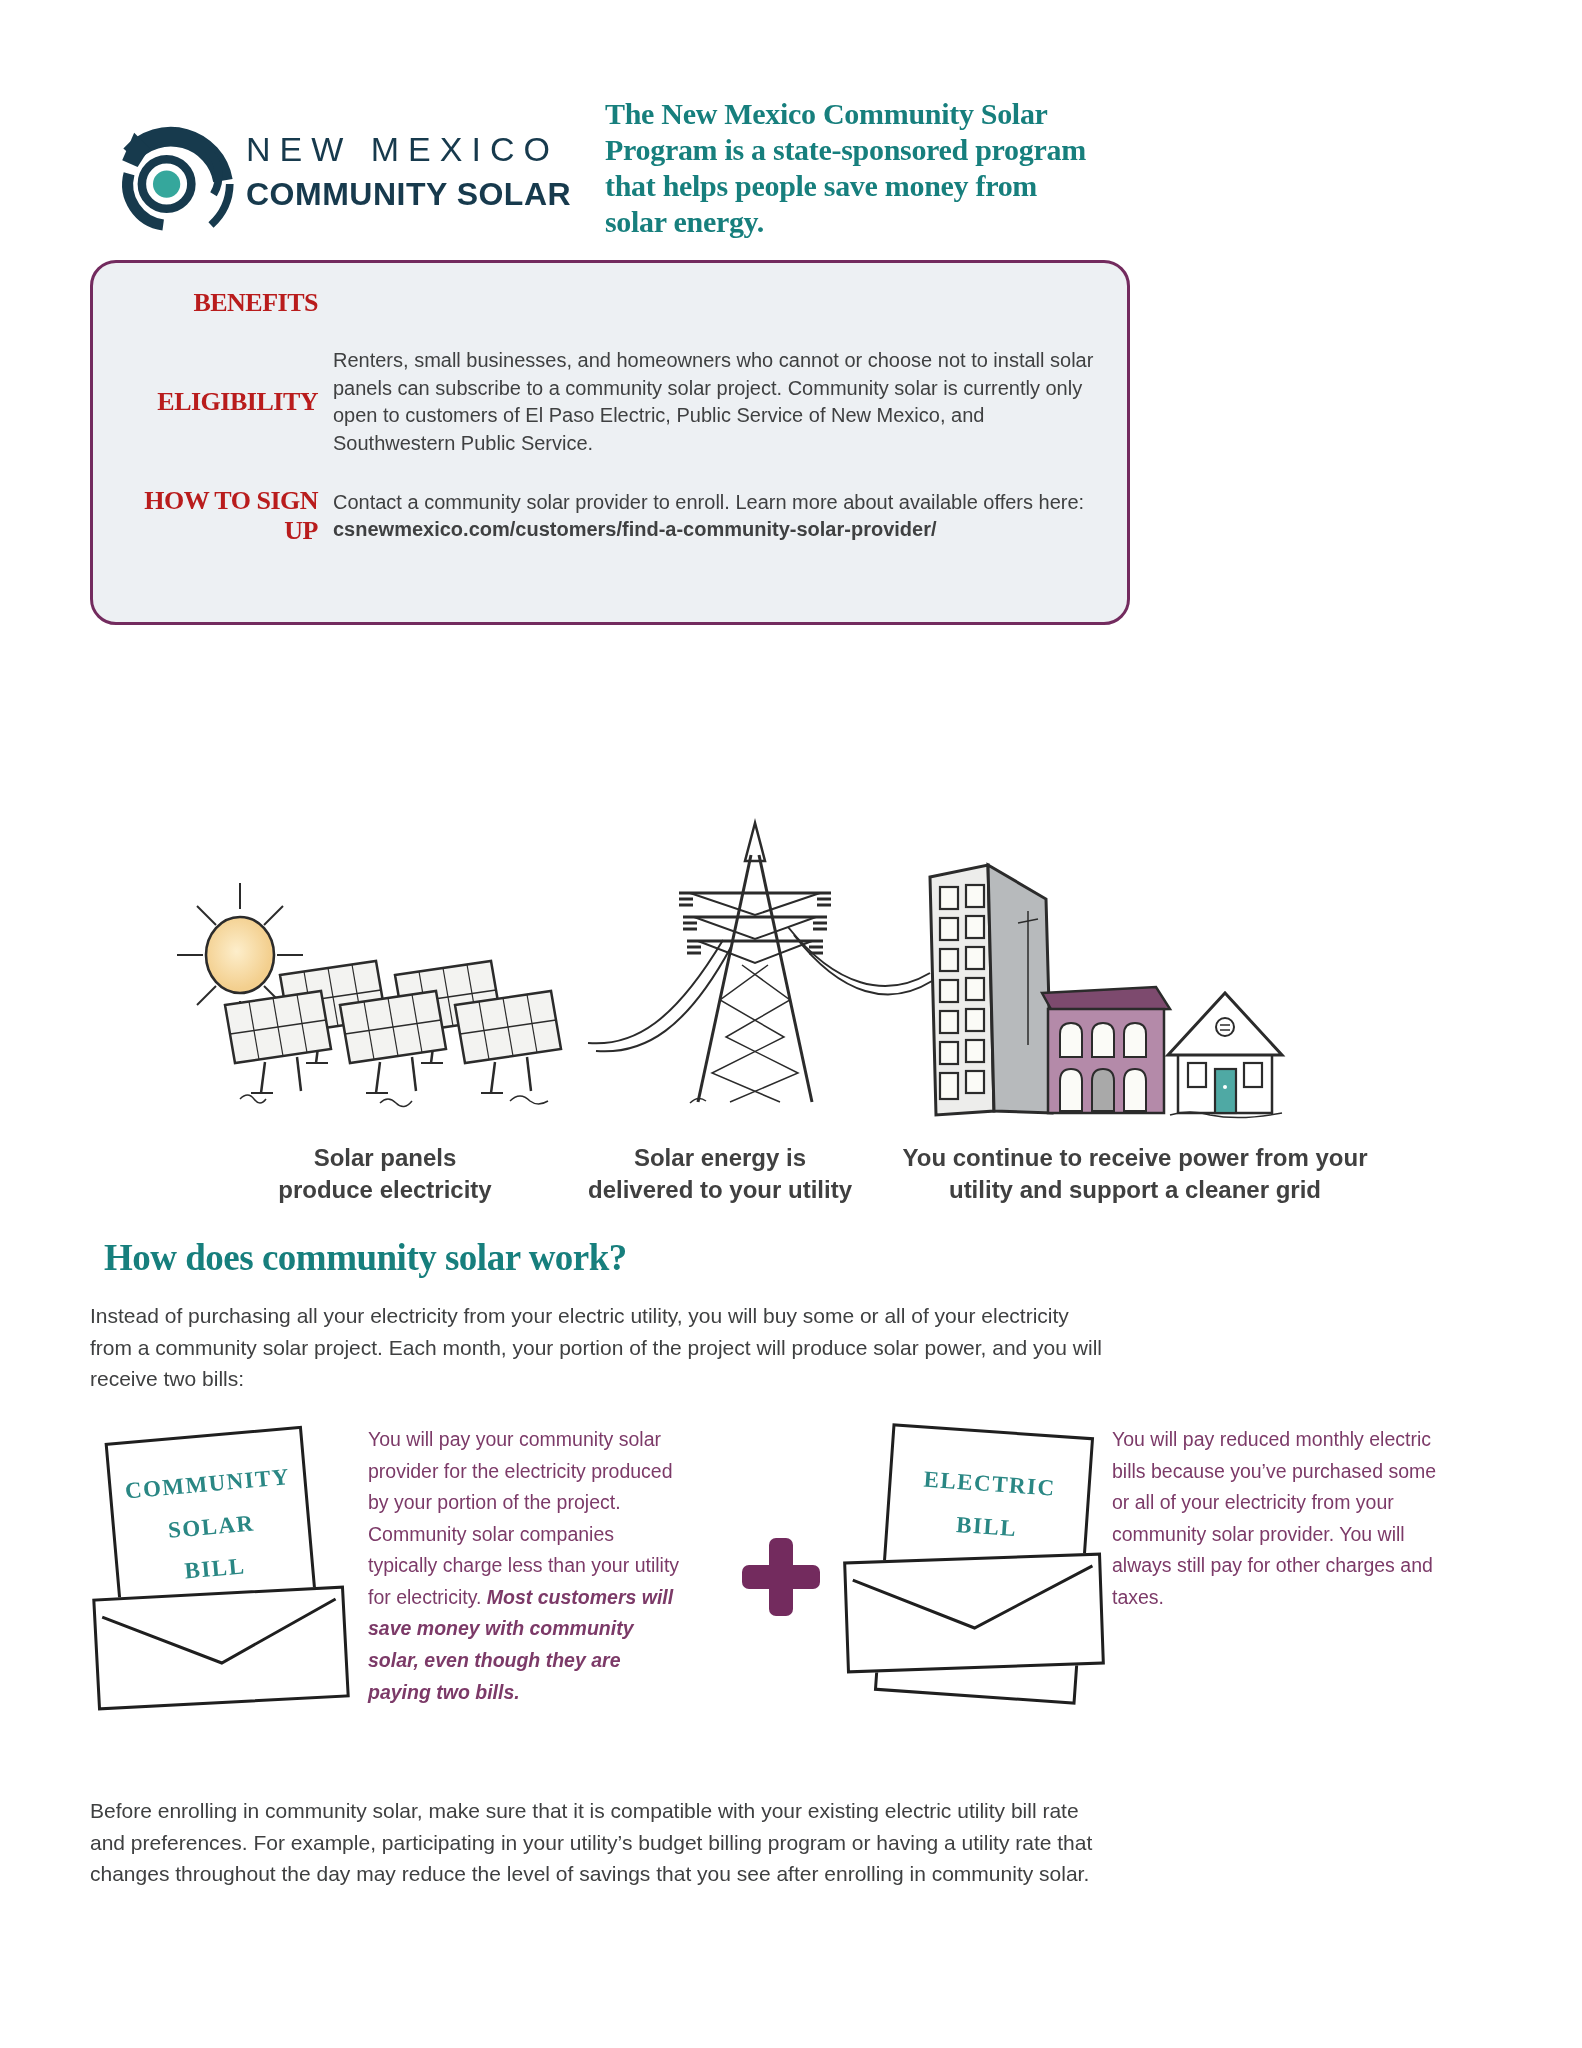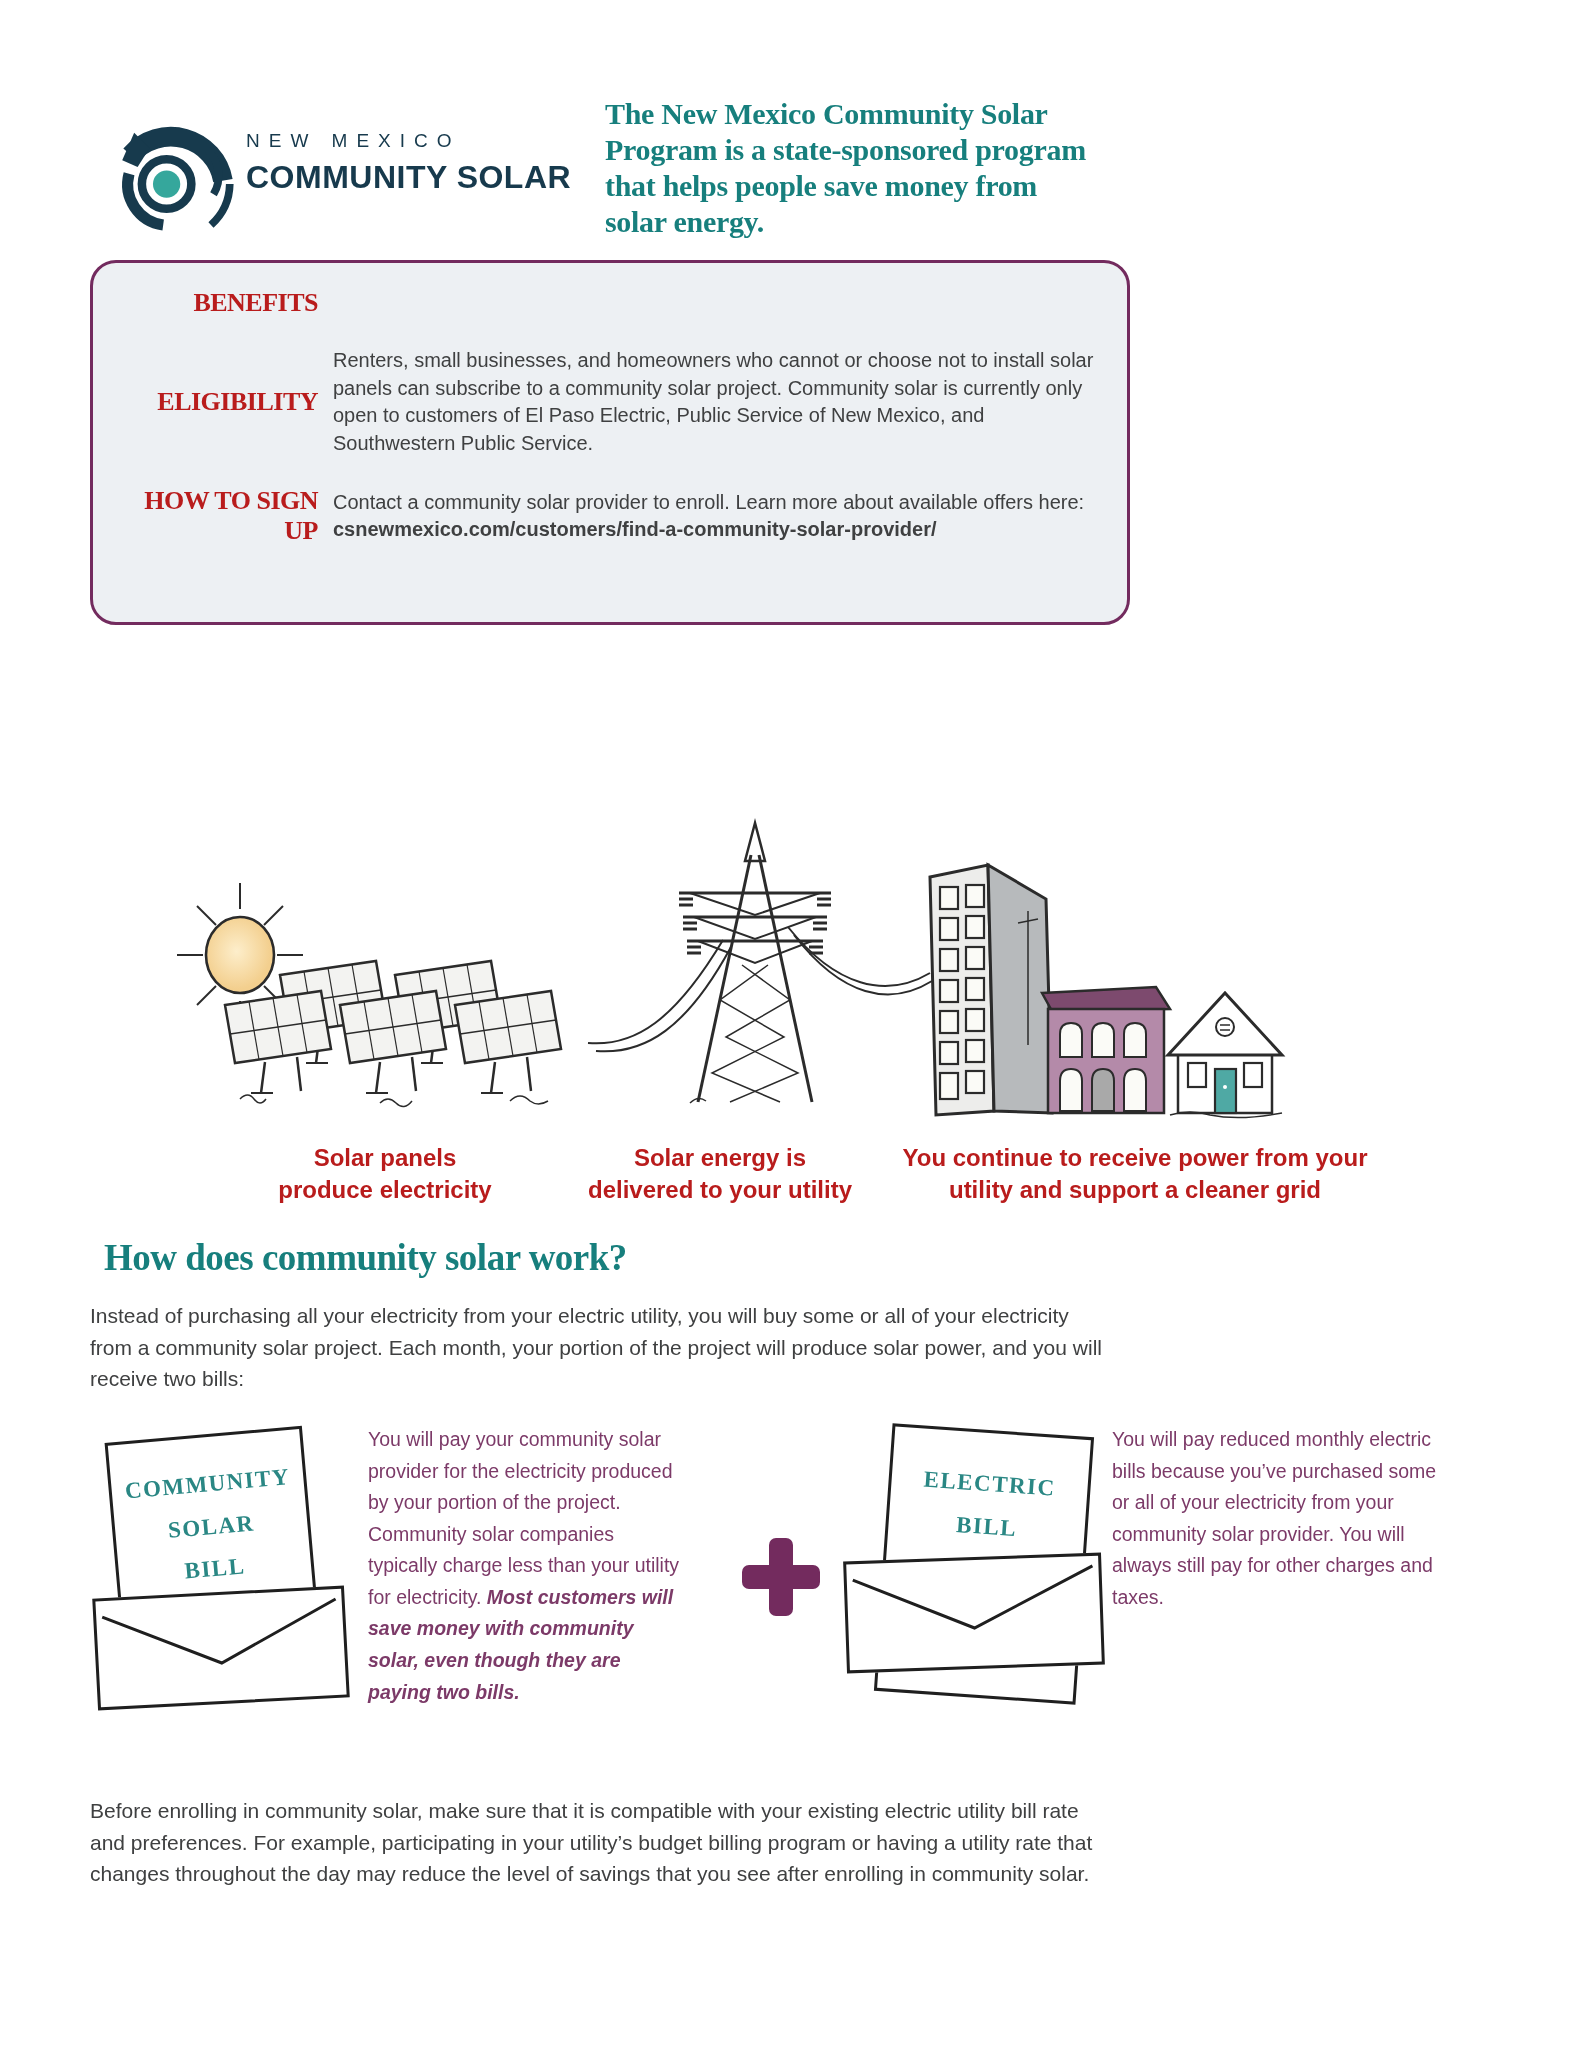--- a/index.html
+++ b/index.html
@@ -2,38 +2,38 @@
 <html><head>
 <meta charset="utf-8">
 <style>
   html,body{margin:0;padding:0;background:#ffffff;}
   body{width:1582px;height:2048px;position:relative;overflow:hidden;
        font-family:"Liberation Sans",sans-serif;color:#3f4041;}
   .abs{position:absolute;}
   .preline{white-space:pre-line;}
   
   .logo-text{left:246px;top:130px;color:#173a4d;}
-  .logo-line1{font-size:19px;letter-spacing:9px;font-weight:400;}
+  .logo-line1{font-size:34px;letter-spacing:9px;font-weight:400;}
   .logo-line2{font-size:32px;font-weight:bold;letter-spacing:.5px;margin-top:7px;}
   .logo-line3{font-size:40px;font-weight:bold;letter-spacing:.5px;margin-top:5px;}
   .tagline{left:605px;top:96px;width:548px;font-family:"Liberation Serif",serif;
            font-weight:bold;font-size:30px;line-height:1.2;color:#177f7d;letter-spacing:-.3px;}
   
   .info-box{left:90px;top:260px;width:1040px;height:365px;background:#edf0f3;
             border:3px solid #732b5e;border-radius:26px;box-sizing:border-box;
             padding:25px 20px 20px 20px;}
   .info-row{display:grid;grid-template-columns:205px 1fr;column-gap:15px;
             align-items:center;margin-bottom:29px;}
   .info-label{font-family:"Liberation Serif",serif;font-weight:bold;font-size:26px;
               color:#b91c1c;text-align:right;letter-spacing:-.5px;}
   .info-text{font-size:20px;line-height:1.38;color:#3f4041;}
   .bold{font-weight:bold;}
   .boldital{font-weight:bold;font-style:italic;}
   
-  .caption{font-size:24px;font-weight:bold;color:#b91c1c;text-align:center;line-height:1.35;}
+  .caption{font-size:24px;font-weight:bold;color:#404040;text-align:center;line-height:1.35;}
   
   .h2{left:104px;top:1236px;font-family:"Liberation Serif",serif;font-weight:bold;
       font-size:37px;color:#177f7d;letter-spacing:-.5px;}
   .para{left:90px;width:1020px;font-size:21px;line-height:1.5;color:#3f4041;}
   
   .bill-paper{position:absolute;background:#ffffff;border:3px solid #1f1f1f;box-sizing:border-box;}
   .bill-title{font-family:"Liberation Serif",serif;font-weight:bold;color:#2a8784;
               font-size:23px;letter-spacing:1.5px;text-align:center;line-height:1.85;}
   .envelope{position:absolute;background:#ffffff;border:3px solid #1f1f1f;box-sizing:border-box;}
   .purple-col{font-size:19.5px;line-height:1.62;color:#7c3a68;}

